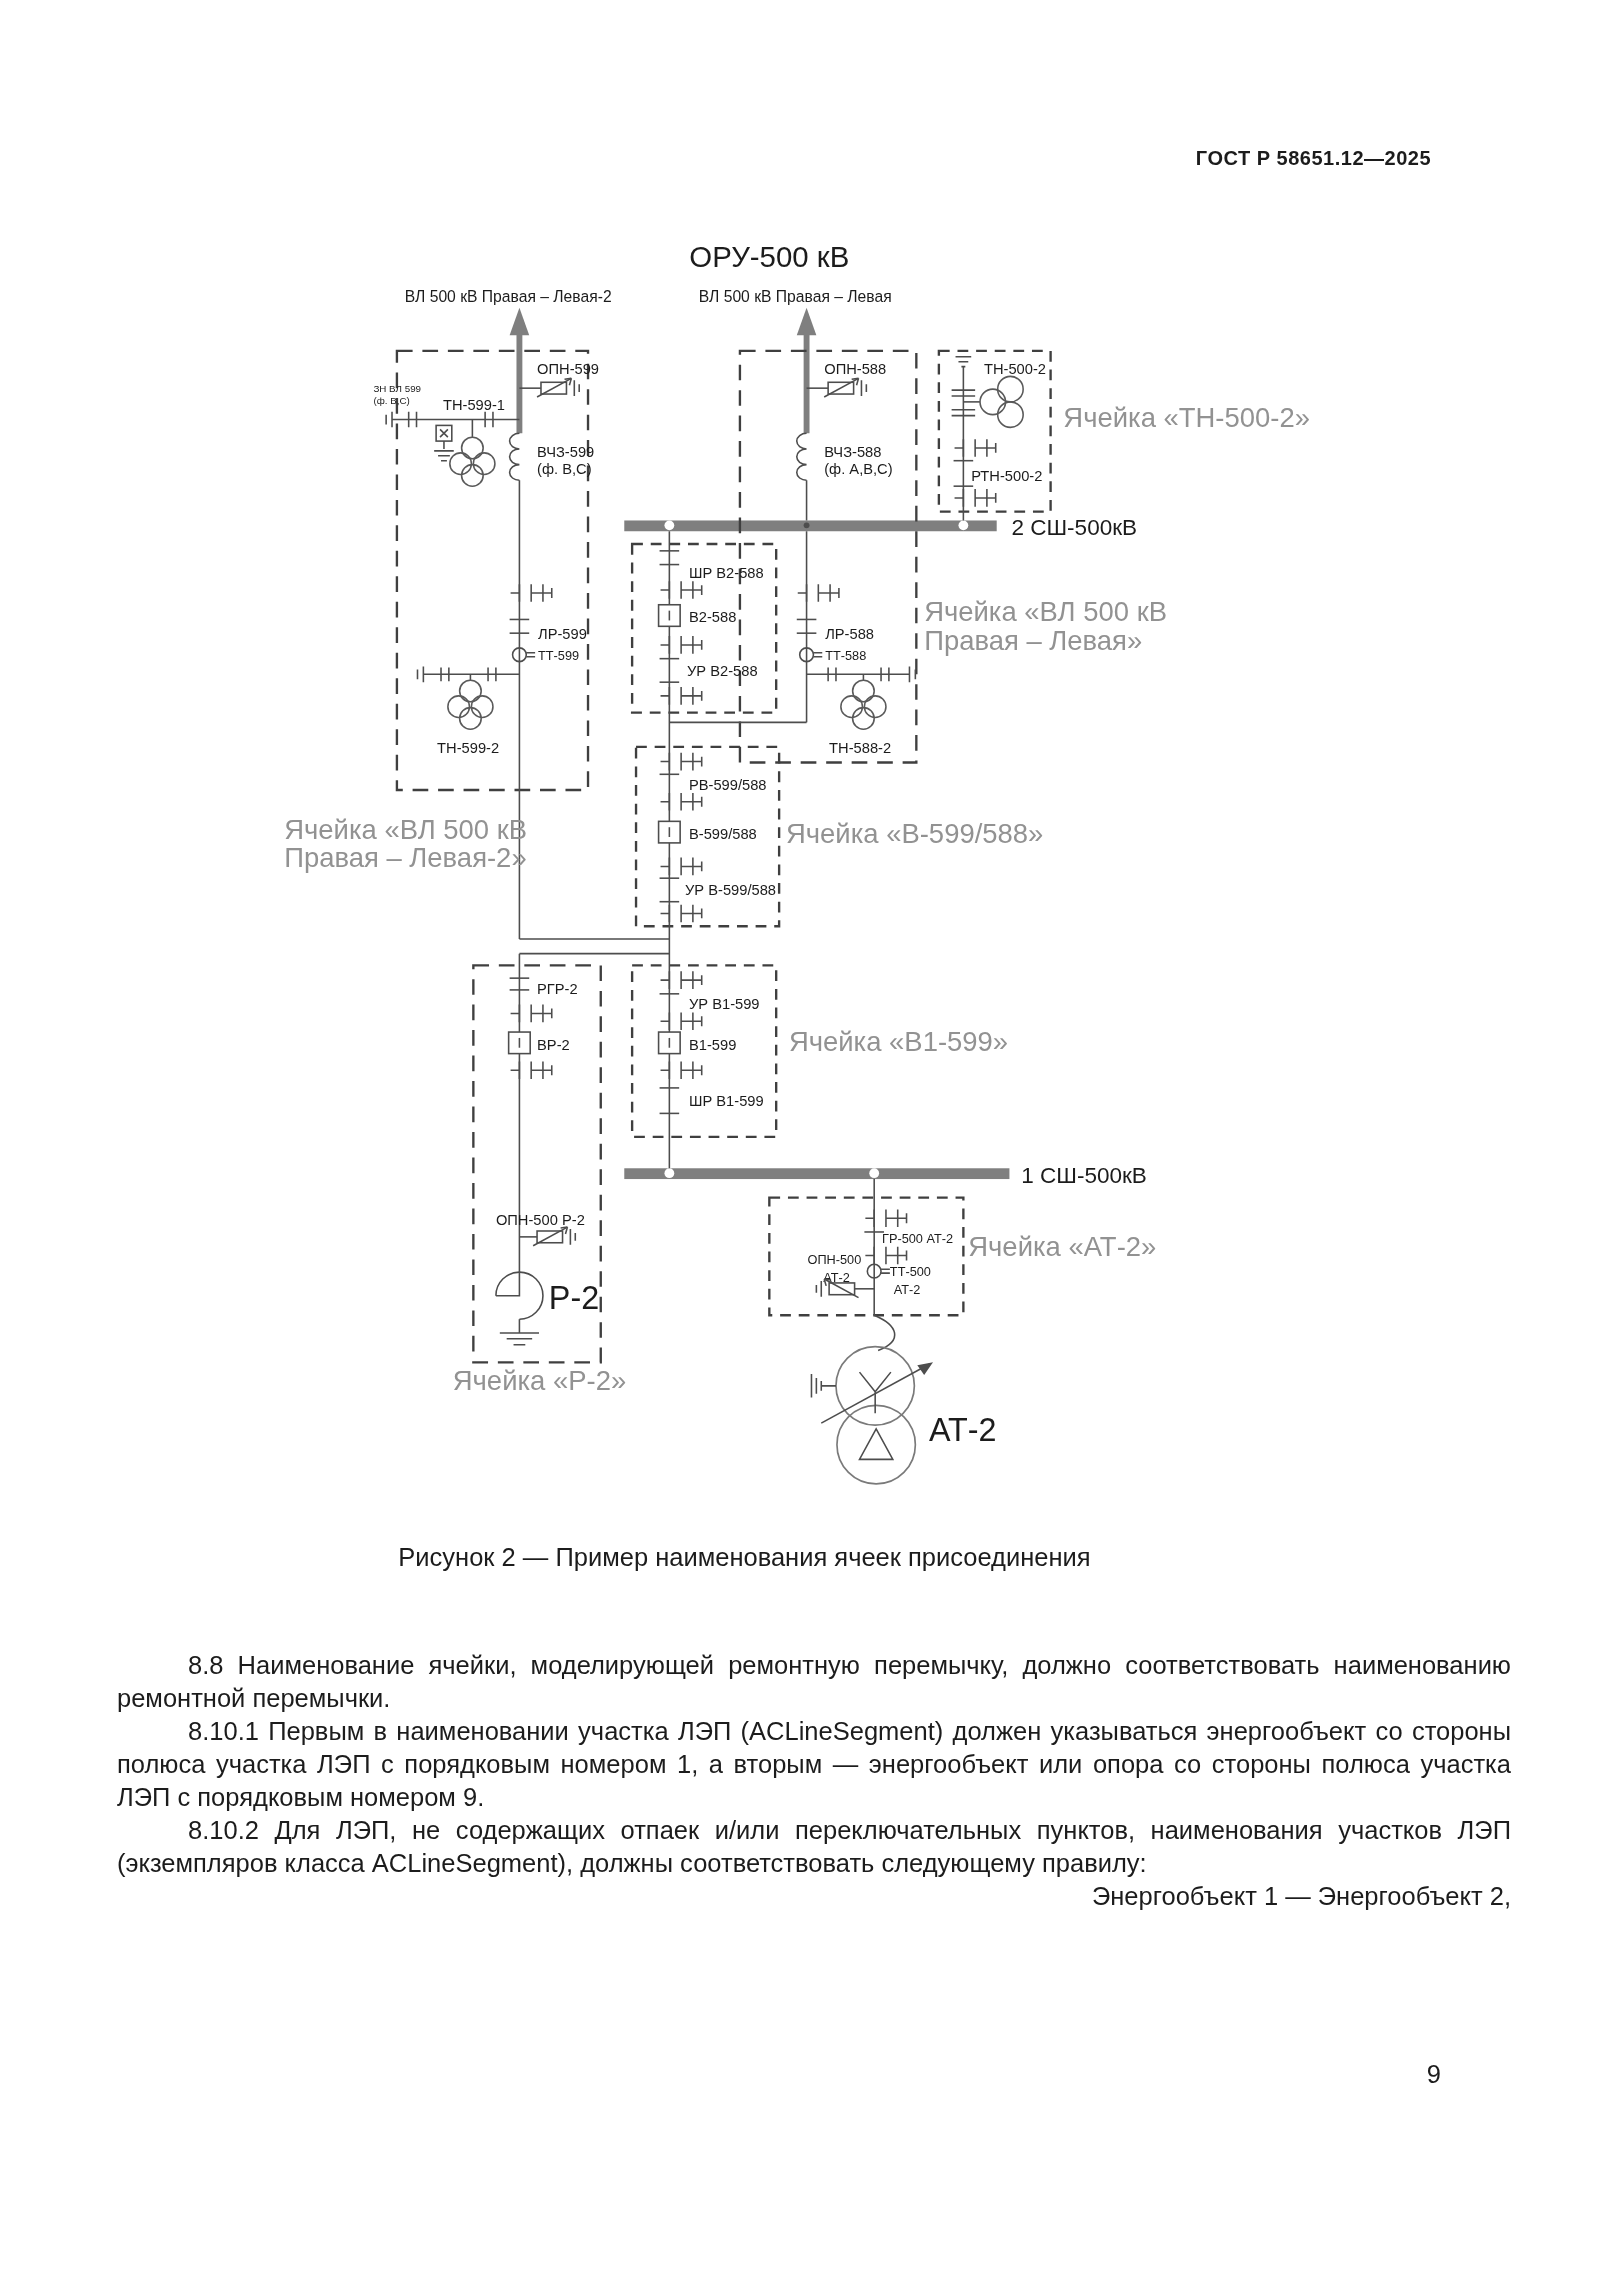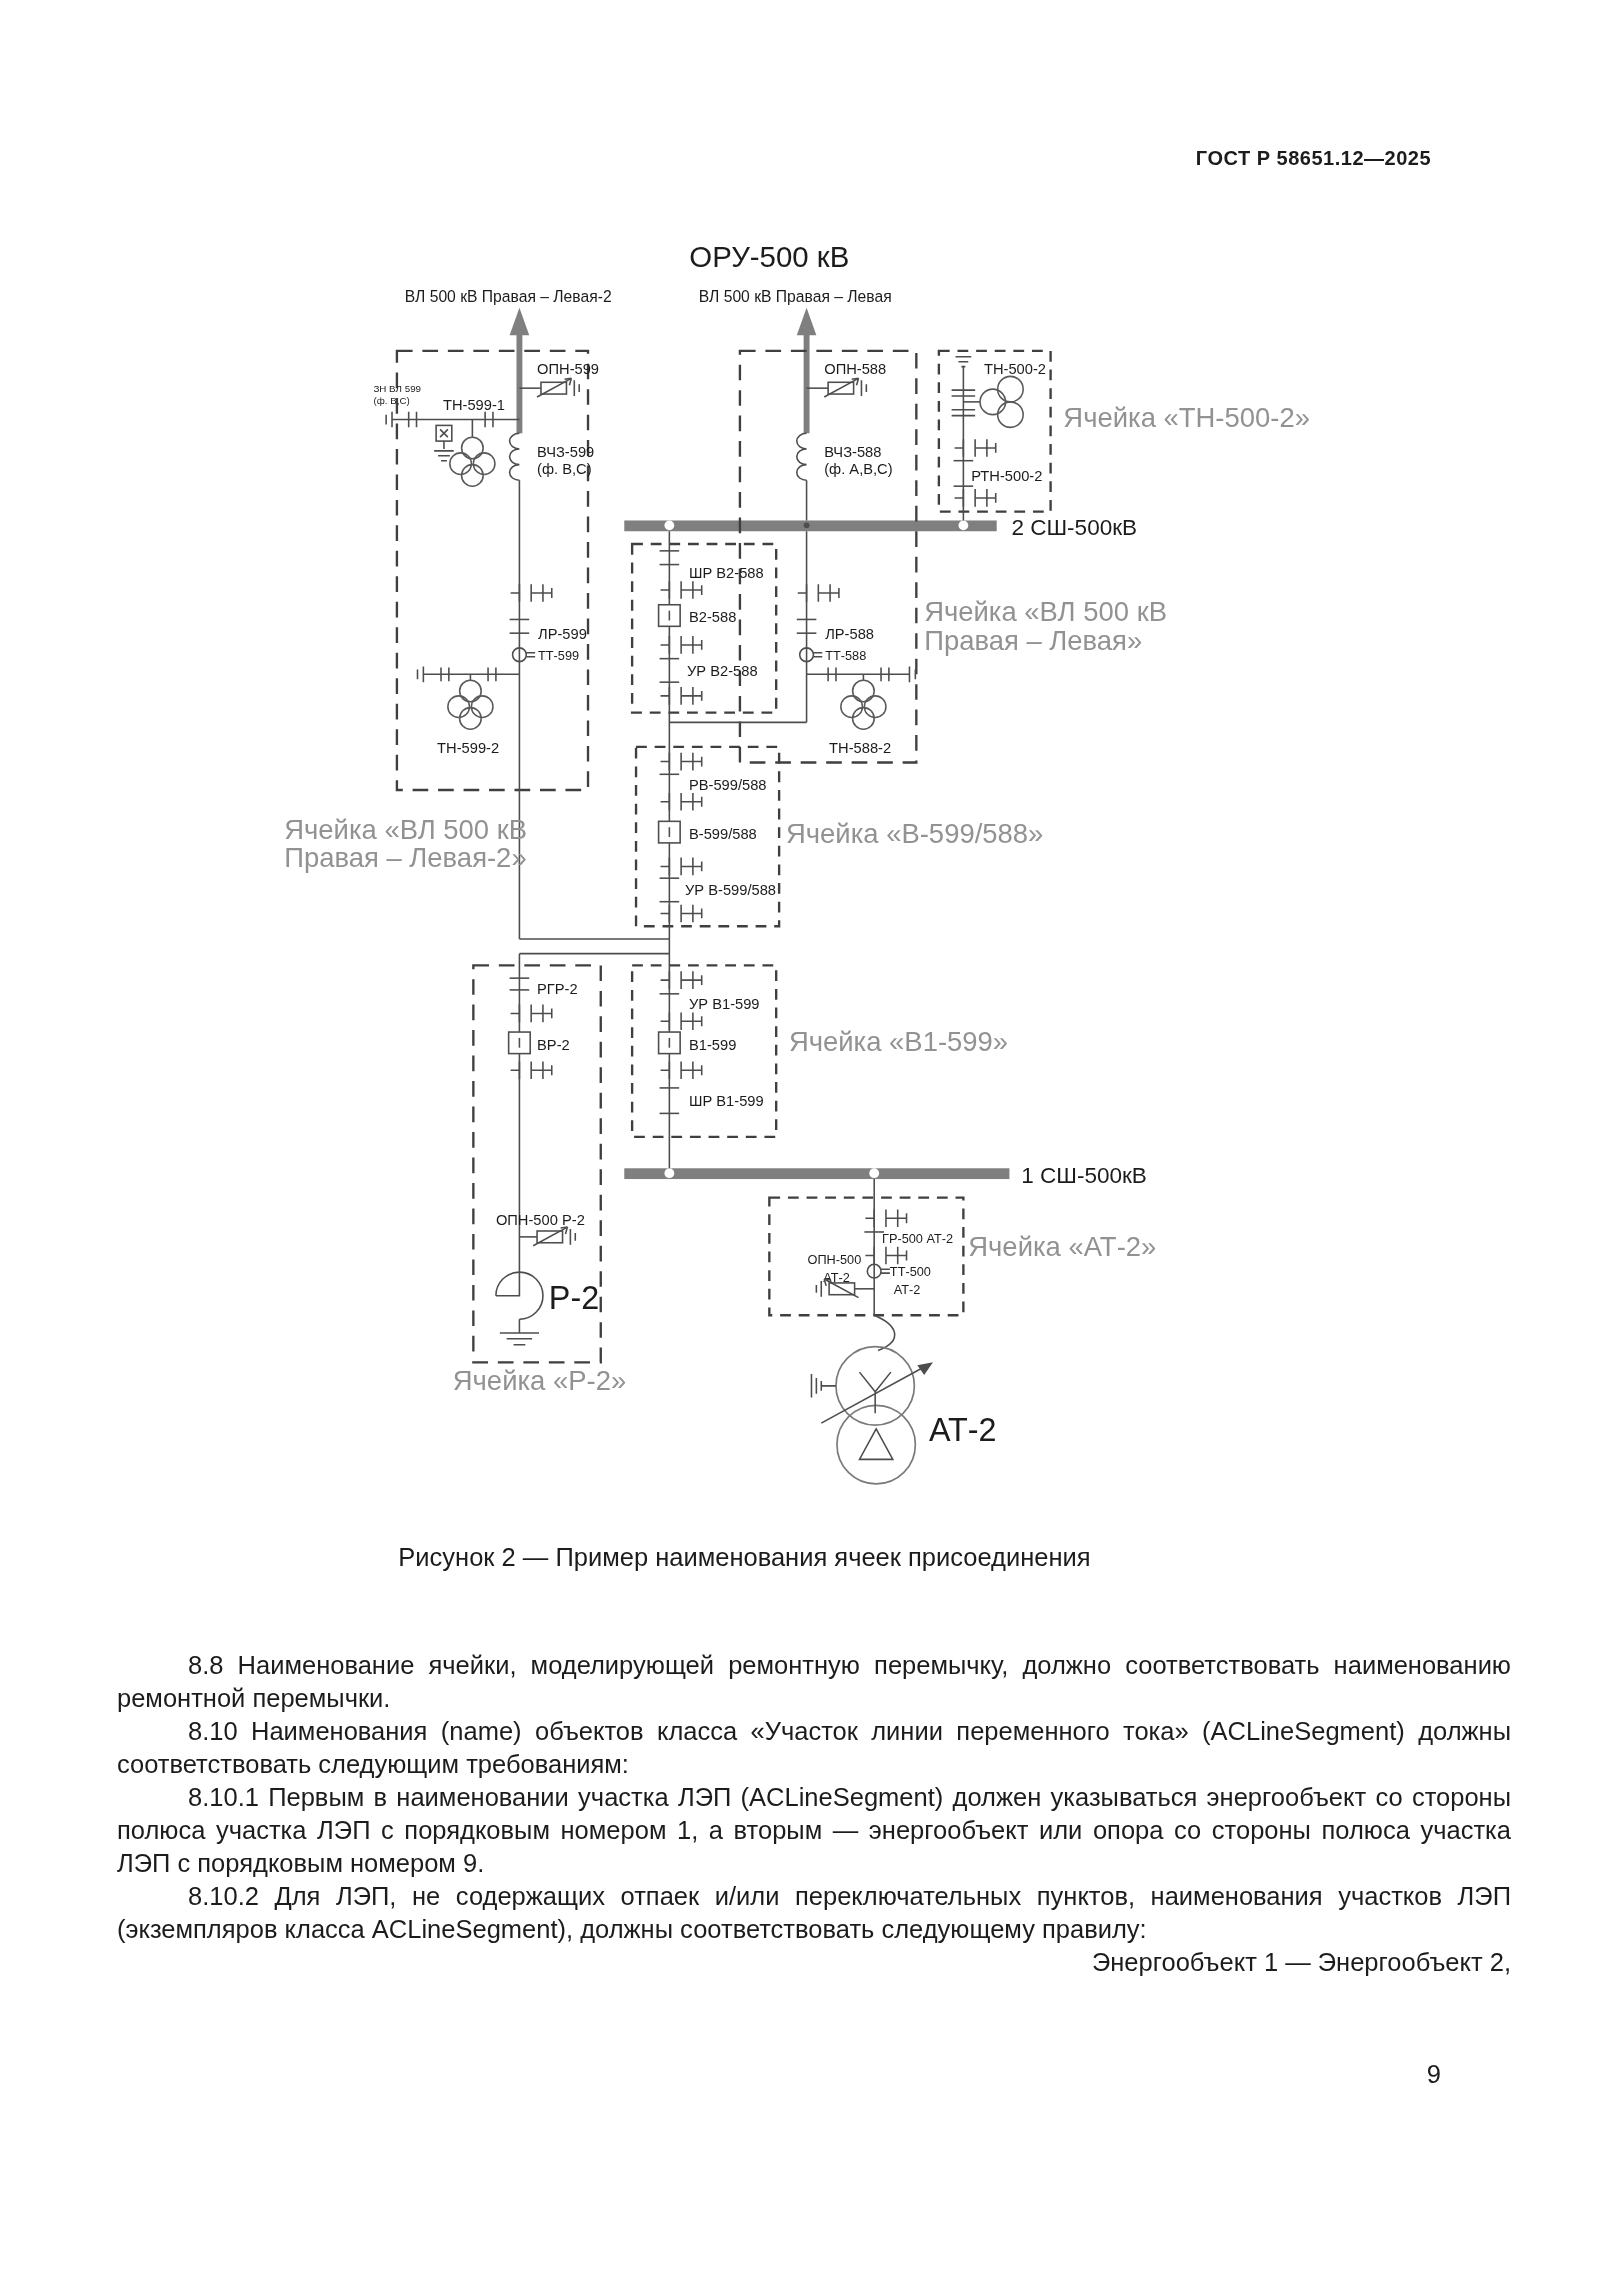--- a/index.html
+++ b/index.html
@@ -322,21 +322,20 @@
       <path class="sym" d="M894 1458 L877 1489 H911 Z"></path>
       <text class="lbl-big" x="948" y="1470">АТ-2</text>
     </g>
     <text class="lbl-bay" x="988" y="1282">Ячейка «АТ-2»</text>
   </svg>
 
   <div class="caption">Рисунок 2 — Пример наименования ячеек присоединения</div>
 
   <div class="bodytext">
     <p>8.8 Наименование ячейки, моделирующей ремонтную перемычку, должно соответствовать наименованию ремонтной перемычки.</p>
-    <p>8.10 Наименования (name) объектов класса «Участок линии переменного тока» (ACLineSegment) должны соответствовать следующим требованиям:</p>
     <p>8.10.1 Первым в наименовании участка ЛЭП (ACLineSegment) должен указываться энергообъект со стороны полюса участка ЛЭП с порядковым номером 1, а вторым — энергообъект или опора со стороны полюса участка ЛЭП с порядковым номером 9.</p>
     <p>8.10.2 Для ЛЭП, не содержащих отпаек и/или переключательных пунктов, наименования участков ЛЭП (экземпляров класса ACLineSegment), должны соответствовать следующему правилу:</p>
     <p class="formula">Энергообъект 1 — Энергообъект 2,</p>
   </div>
 
   <div class="pagenum">9</div>
 </div>
 
 
 </body></html>

